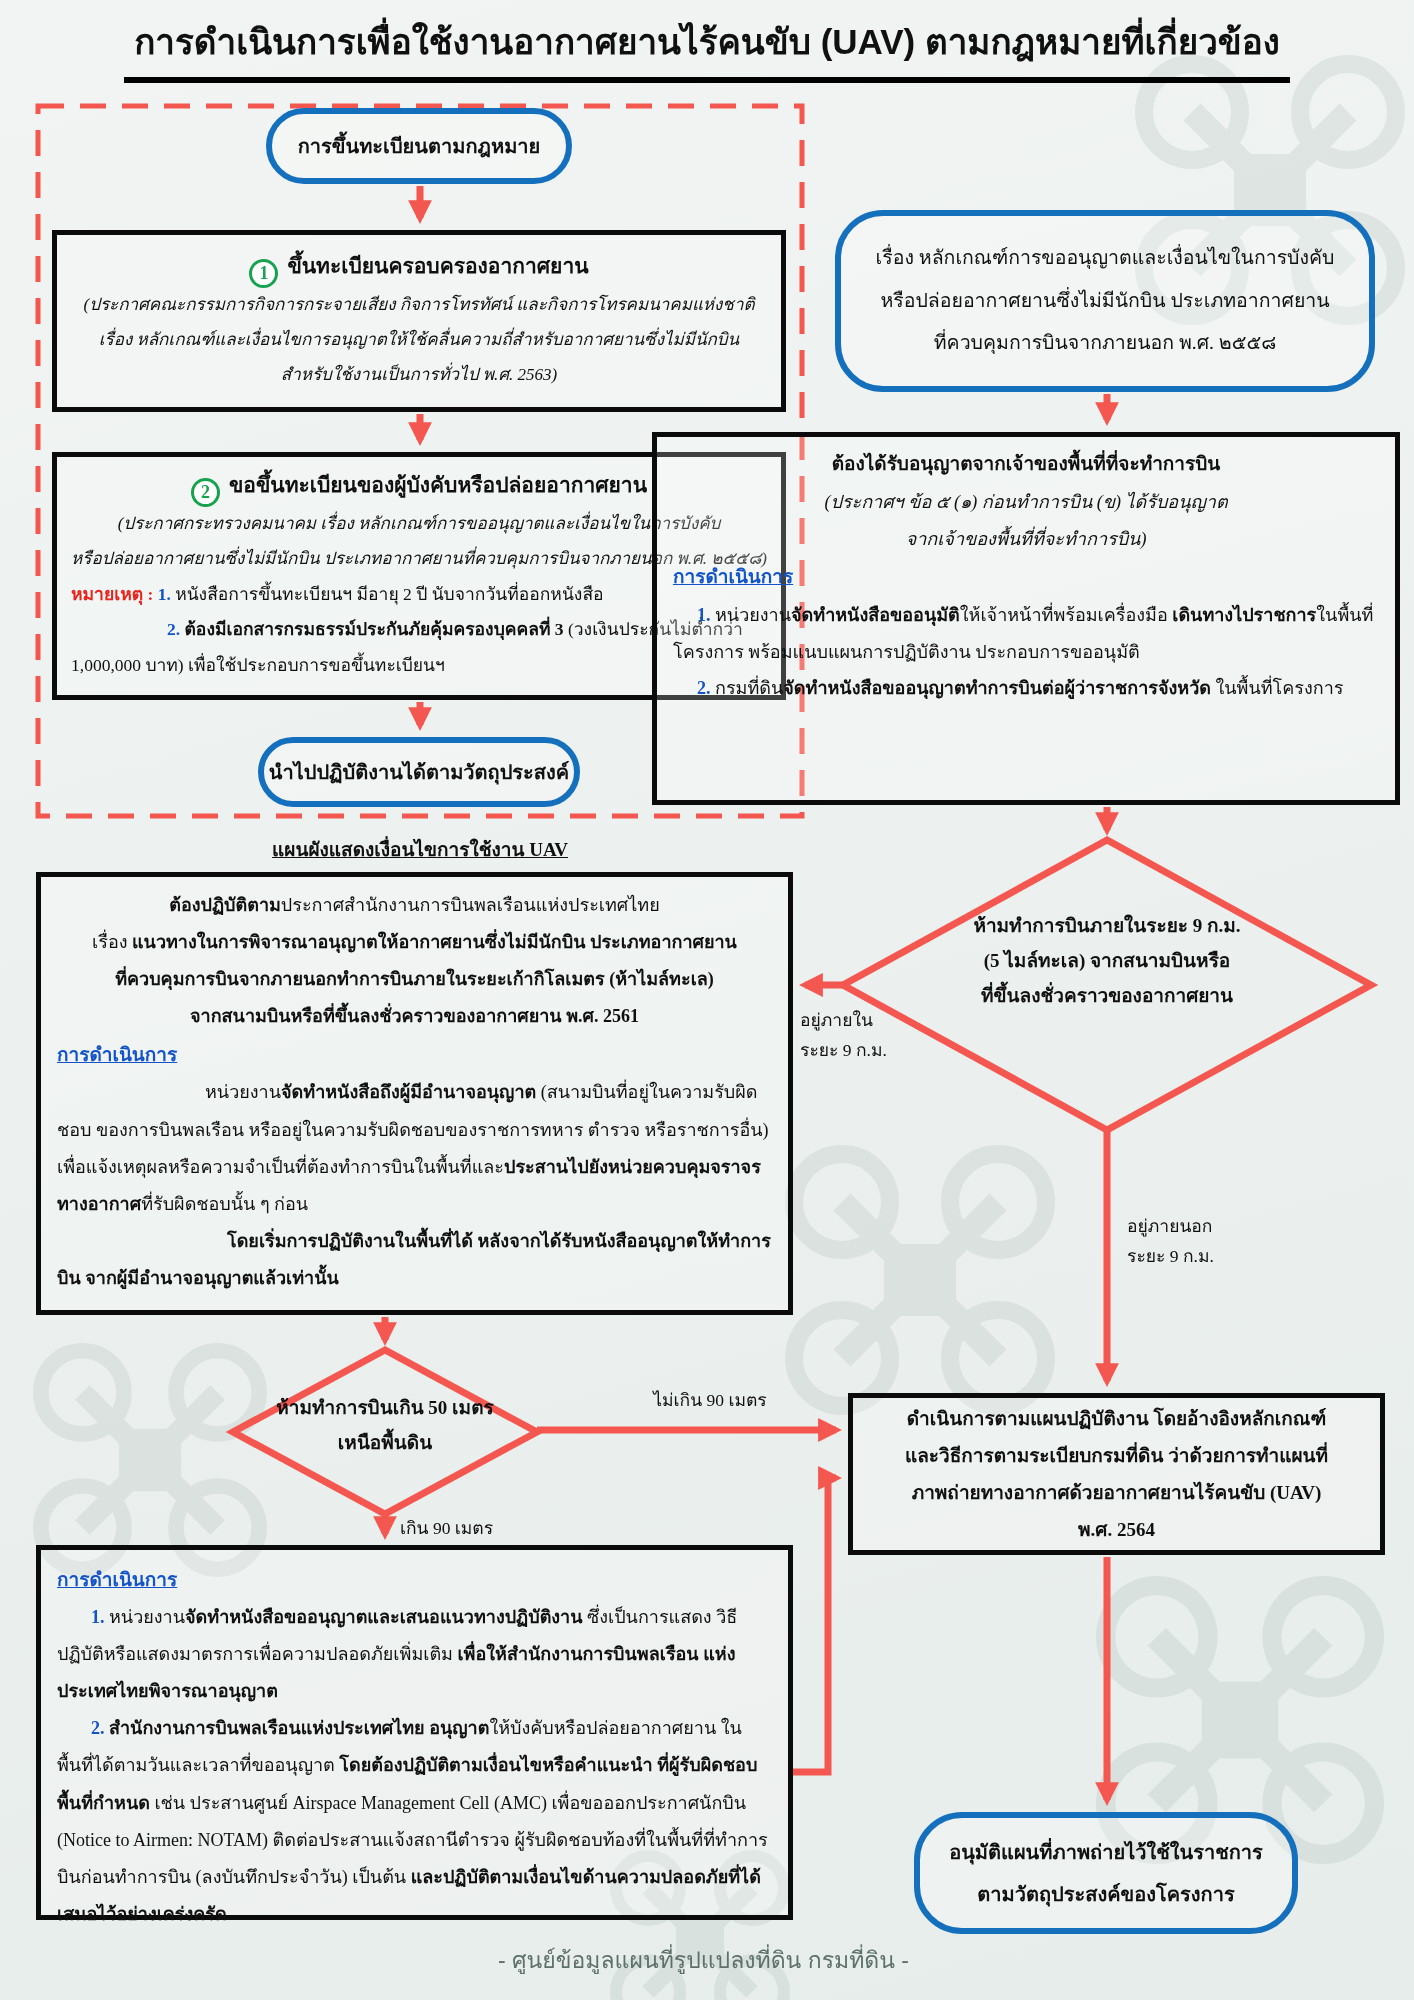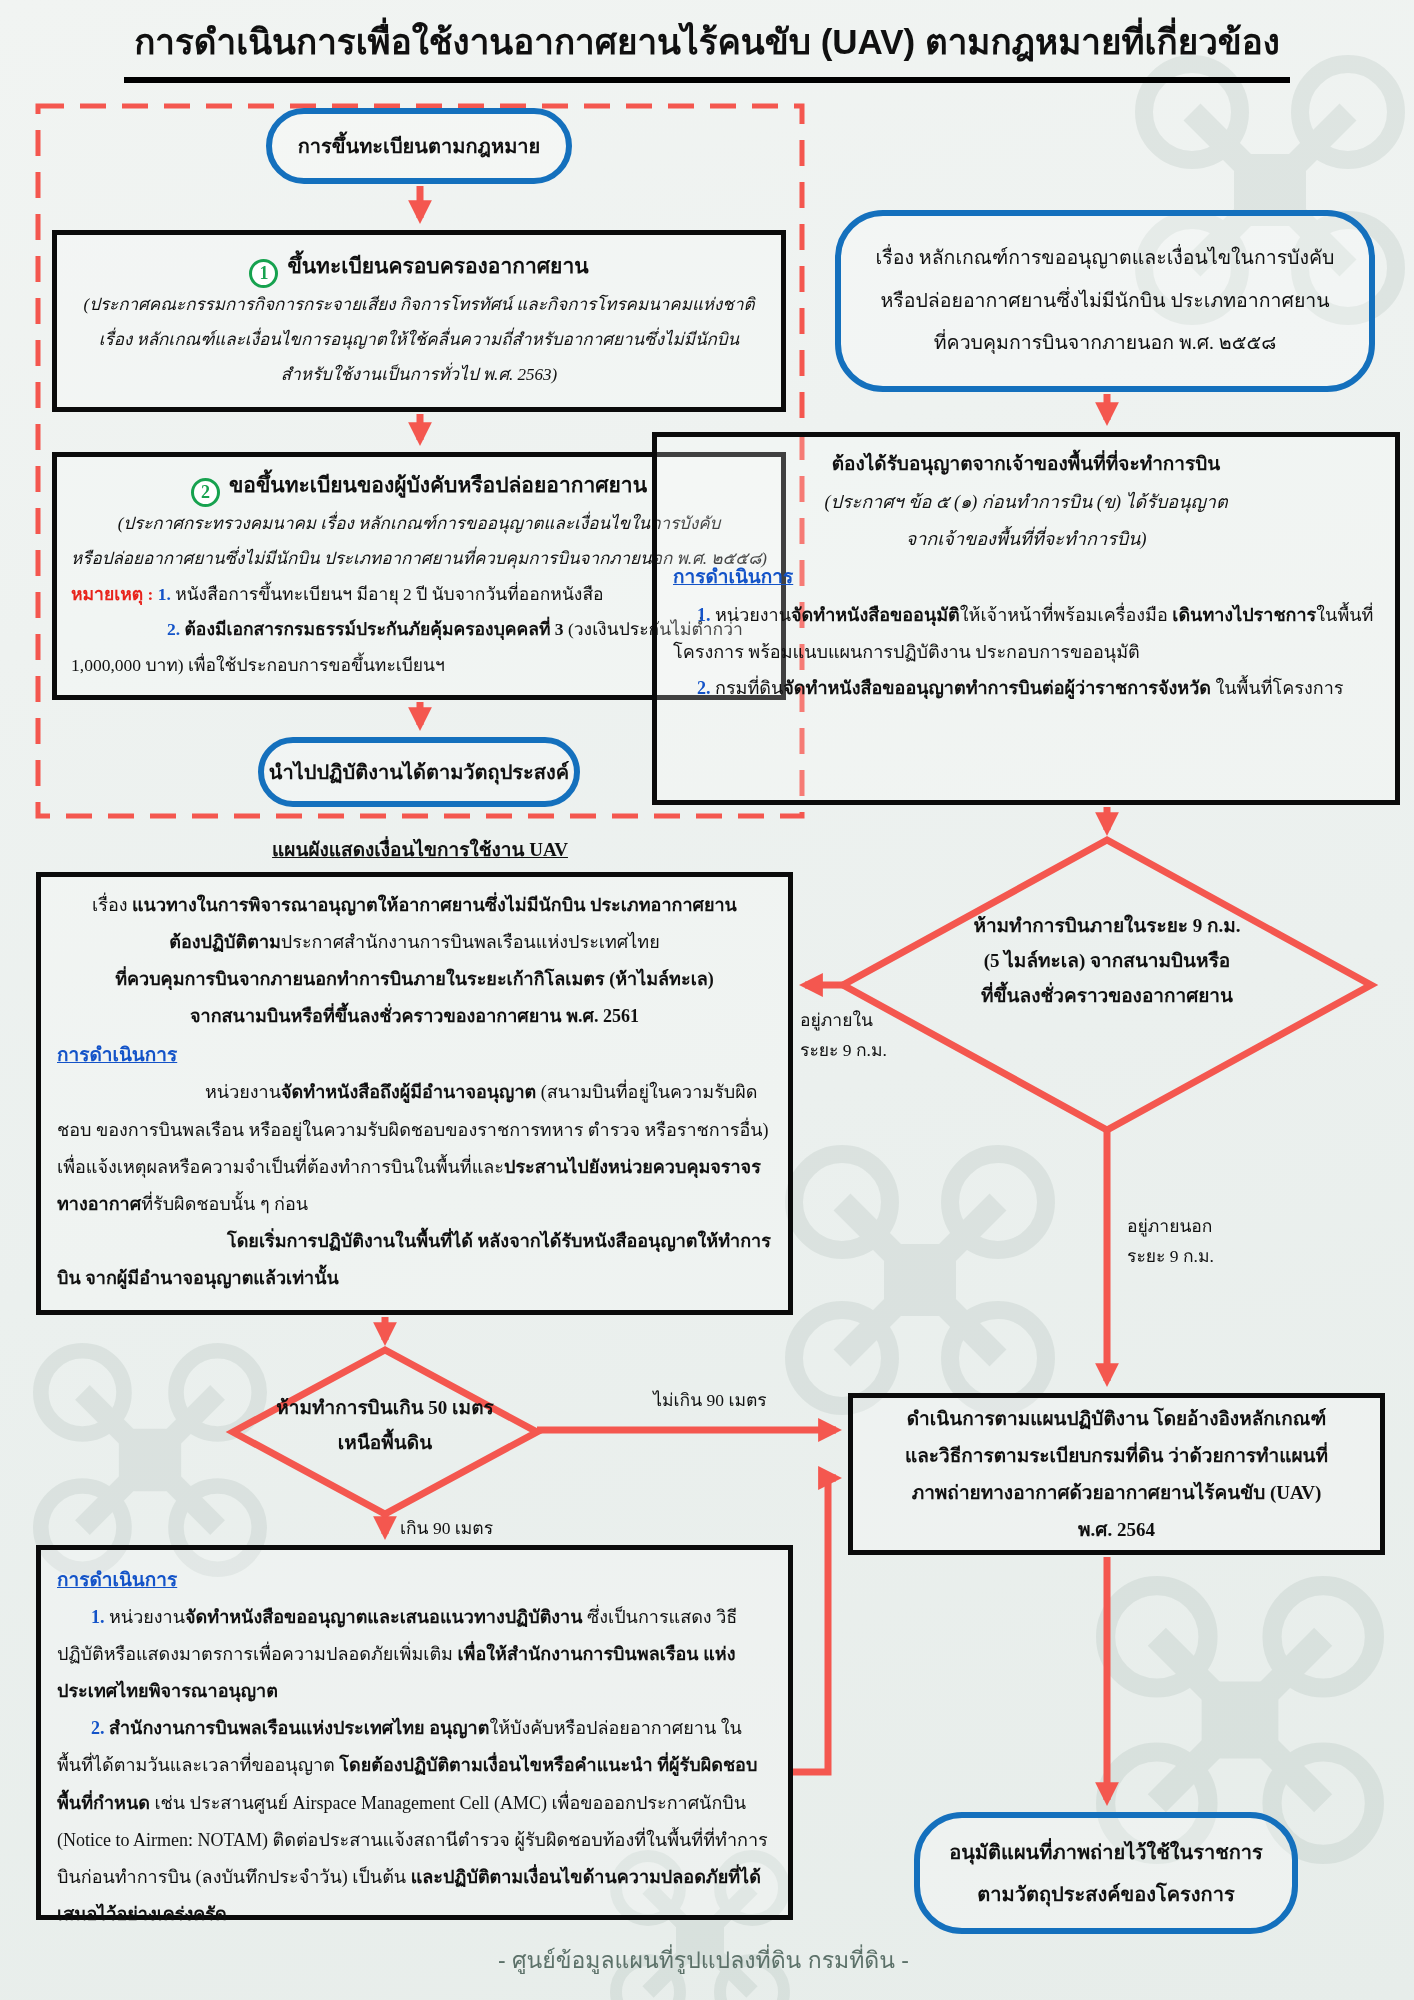--- a/index.html
+++ b/index.html
@@ -162,22 +162,22 @@
 <div class="abs lbl content" style="left:800px;top:1006px;width:120px">
   <div>อยู่ภายใน</div>
   <div>ระยะ 9 ก.ม.</div>
 </div>
 <div class="abs lbl content" style="left:1127px;top:1212px;width:150px">
   <div>อยู่ภายนอก</div>
   <div>ระยะ 9 ก.ม.</div>
 </div>
 
 <div class="abs bx content" style="left:36px;top:872px;width:757px;height:443px;padding:10px 16px;font-size:18px;line-height:2.06">
+  <div class="cline"><span class="b">ต้องปฏิบัติตาม</span><span>ประกาศสำนักงานการบินพลเรือนแห่งประเทศไทย</span></div>
   <div class="cline"><span>เรื่อง </span><span class="b">แนวทางในการพิจารณาอนุญาตให้อากาศยานซึ่งไม่มีนักบิน ประเภทอากาศยาน</span></div>
-  <div class="cline"><span class="b">ต้องปฏิบัติตาม</span><span>ประกาศสำนักงานการบินพลเรือนแห่งประเทศไทย</span></div>
   <div class="cline"><span class="b">ที่ควบคุมการบินจากภายนอกทำการบินภายในระยะเก้ากิโลเมตร (ห้าไมล์ทะเล)</span></div>
   <div class="cline"><span class="b">จากสนามบินหรือที่ขึ้นลงชั่วคราวของอากาศยาน พ.ศ. 2561</span></div>
   <div><span class="sec">การดำเนินการ</span></div>
   <div style="text-indent:148px"><span>หน่วยงาน</span><span class="b">จัดทำหนังสือถึงผู้มีอำนาจอนุญาต</span><span> (สนามบินที่อยู่ในความรับผิดชอบ ของการบินพลเรือน หรืออยู่ในความรับผิดชอบของราชการทหาร ตำรวจ หรือราชการอื่น) เพื่อแจ้งเหตุผลหรือความจำเป็นที่ต้องทำการบินในพื้นที่และ</span><span class="b">ประสานไปยังหน่วยควบคุมจราจรทางอากาศ</span><span>ที่รับผิดชอบนั้น ๆ ก่อน</span></div>
   <div style="text-indent:170px"><span class="b">โดยเริ่มการปฏิบัติงานในพื้นที่ได้ หลังจากได้รับหนังสืออนุญาตให้ทำการบิน จากผู้มีอำนาจอนุญาตแล้วเท่านั้น</span></div>
 </div>
 
 <div class="abs dtxt content" style="left:255px;top:1390px;width:260px">
   <div>ห้ามทำการบินเกิน 50 เมตร</div>
   <div>เหนือพื้นดิน</div>

